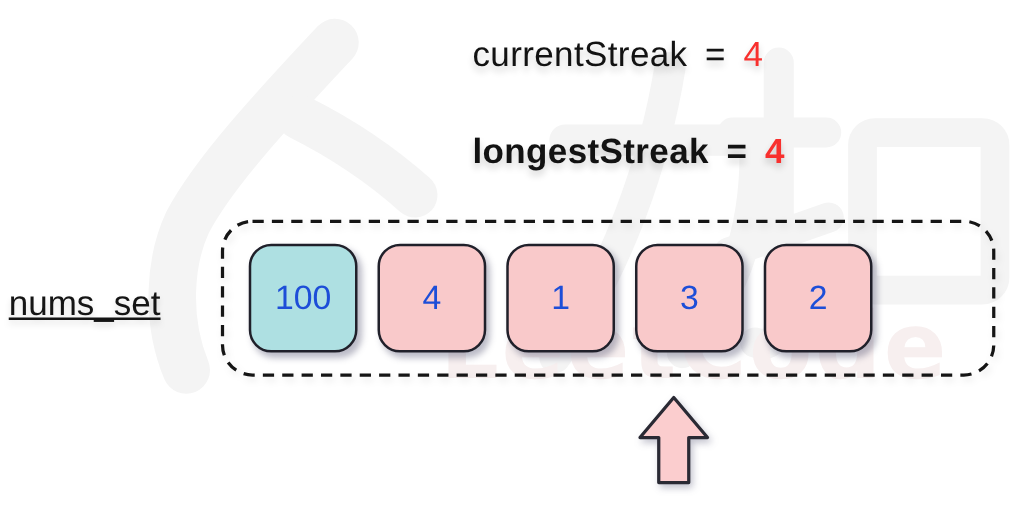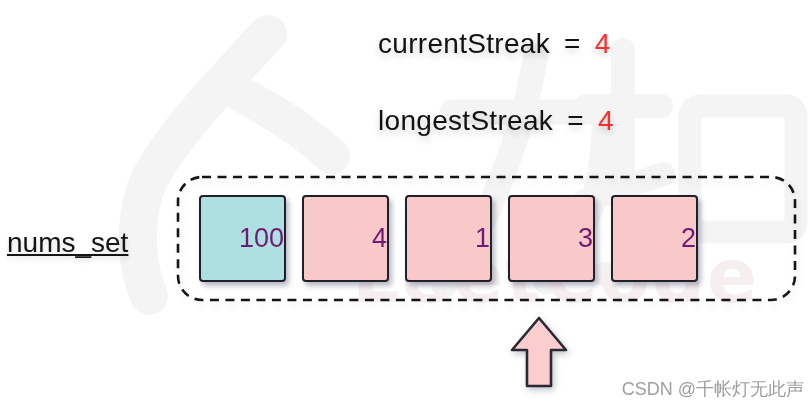--- a/index.html
+++ b/index.html
@@ -8,37 +8,37 @@
     font-family:"Liberation Sans", sans-serif;overflow:hidden;
   }
   
   .wm{position:absolute;left:0;top:0;z-index:0;}
   .wm-strokes{fill:none;stroke-linecap:round;}
   .wm-brand{font-family:"DejaVu Sans", sans-serif;font-size:74px;font-weight:600;letter-spacing:2px;fill:#f7efef;}
   
   .heading{position:absolute;font-size:28px;color:#121212;letter-spacing:0.3px;
            text-shadow:0 4px 6px rgba(0,0,0,0.18);z-index:2;white-space:nowrap;}
   .h-current{left:378px;top:28px;}
-  .h-longest{left:378px;top:105px;}
+  .h-longest{left:378px;top:105px;font-weight:bold;}
   .heading .op{margin:0 6px;}
   
   .set-label{position:absolute;left:7px;top:227px;font-size:28px;color:#151515;z-index:2;
              text-shadow:0 3px 5px rgba(0,0,0,0.12);text-decoration:underline;}
   
   .container-border{position:absolute;left:0;top:0;z-index:1;
                     filter:drop-shadow(2px 3px 3px rgba(0,0,0,0.10));}
   .container-border rect{fill:none;stroke:#151515;stroke-width:2.6;stroke-dasharray:9 6.5;}
   
   .set-items{position:absolute;left:178px;top:177px;width:617px;height:123px;
              display:flex;align-items:center;gap:16px;padding-left:21px;
              box-sizing:border-box;z-index:2;}
-  .box{width:83px;height:83px;border:2.6px solid #20202a;border-radius:4px;
-       display:flex;align-items:center;justify-content:flex-end;
+  .box{width:83px;height:83px;border:2.6px solid #20202a;border-radius:18px;
+       display:flex;align-items:center;justify-content:center;
        box-shadow:3px 4px 5px rgba(60,60,95,0.35);
-       font-size:27px;color:#701a75;flex:0 0 auto;}
+       font-size:27px;color:#1d4ed8;flex:0 0 auto;}
   
   .arrow{position:absolute;top:316px;left:509px;z-index:2;
          filter:drop-shadow(2px 3px 3px rgba(60,60,95,0.30));}
   .arrow polygon{stroke:#2a2a34;stroke-width:2.6;stroke-linejoin:round;}
   
   .csdn{position:absolute;right:8px;top:377px;font-size:18px;color:#9e9e9e;z-index:2;
         text-shadow:0.6px 0.6px 0 #ffffff;white-space:nowrap;}
 </style>
 </head>
 <body>
@@ -96,15 +96,14 @@
       </div>
       <div class="box" style="background: rgb(249, 201, 202); border-color: rgb(32, 32, 42);">
         <span>2</span>
       </div>
     </div>
 
   <svg class="arrow" width="60" height="72" viewBox="0 0 60 72" style="left: 509px;">
     <polygon id="arrow-shape" points="30,2 57,34 42,34 42,70 18,70 18,34 3,34" fill="#fbcdce"></polygon>
   </svg>
 
-  <div class="csdn">CSDN @千帐灯无此声</div>
 
 </div>
 
 </body></html>

